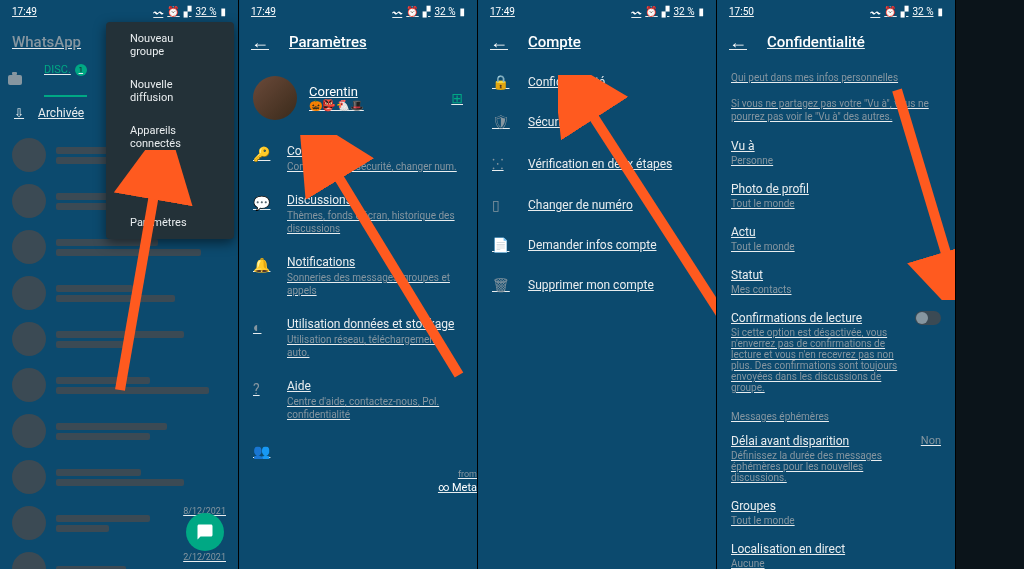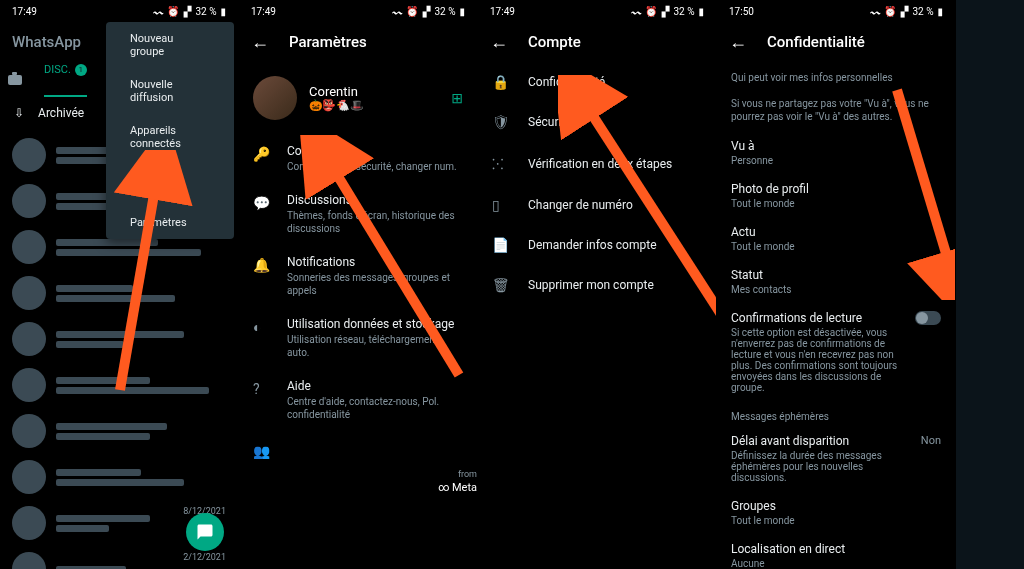--- a/index.html
+++ b/index.html
@@ -1,17 +1,17 @@
 <!DOCTYPE html>
 <html><head>
 <meta charset="utf-8">
 <style>
   * { margin: 0; padding: 0; box-sizing: border-box; }
   body { background: #0b141a; font-family: -apple-system, Roboto, sans-serif; width: 1024px; height: 569px; display: flex; overflow: hidden; }
-  .phone { width: 239px; height: 569px; background: #000000; color: #e9edef; position: relative; border-right: 1px solid #000; flex-shrink: 0; overflow: hidden; }
+  .phone { width: 239px; height: 569px; background: #0c4a6e; color: #e9edef; position: relative; border-right: 1px solid #000; flex-shrink: 0; overflow: hidden; text-decoration: underline; }
   .status-bar { height: 22px; display: flex; justify-content: space-between; align-items: center; padding: 0 12px; font-size: 10px; color: #fff; }
   .status-right { display: flex; gap: 4px; align-items: center; }
   .app-bar { height: 40px; display: flex; align-items: center; padding: 0 12px; gap: 20px; }
   .app-title { font-size: 15px; color: #8696a0; font-weight: 500; flex: 1; }
   .back-btn { color: #fff; font-size: 18px; }
   .page-title { font-size: 15px; color: #fff; font-weight: 500; }
   .tabs { display: flex; height: 36px; align-items: center; padding: 0 8px; gap: 20px; font-size: 11px; color: #8696a0; }
   .tab-cam { width: 16px; }
   .tab-disc { color: #00a884; border-bottom: 2px solid #00a884; padding-bottom: 19px; display: flex; gap: 4px; align-items: center; }
   .badge { background: #00a884; color: #121b22; border-radius: 50%; width: 12px; height: 12px; font-size: 8px; display: inline-flex; align-items: center; justify-content: center; }
@@ -309,21 +309,21 @@
         <span>⏰</span>
         <span>▞</span>
         <span>32 %</span>
         <span>▮</span>
       </div>
   </div>
   <div class="app-bar">
     <span class="back-btn">←</span>
     <span class="page-title">Confidentialité</span>
   </div>
-  <div class="section-hdr">Qui peut voir mes infos personnelles</div>
+  <div class="section-hdr">Qui peut dans mes infos personnelles</div>
   <div class="priv-item">
       <div class="sett-sub">Si vous ne partagez pas votre "Vu à", vous ne pourrez pas voir le "Vu à" des autres.</div>
     </div>
   <div class="priv-item">
       <div class="priv-title">Vu à</div>
       <div class="priv-sub">Personne</div>
     </div>
   <div class="priv-item">
       <div class="priv-title">Photo de profil</div>
       <div class="priv-sub">Tout le monde</div>

